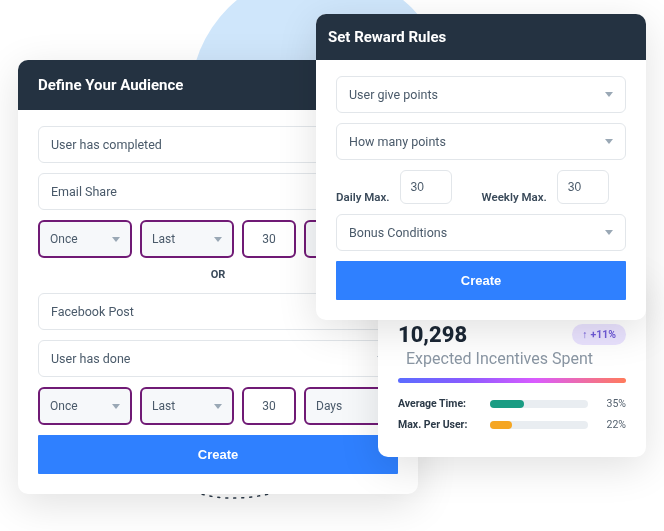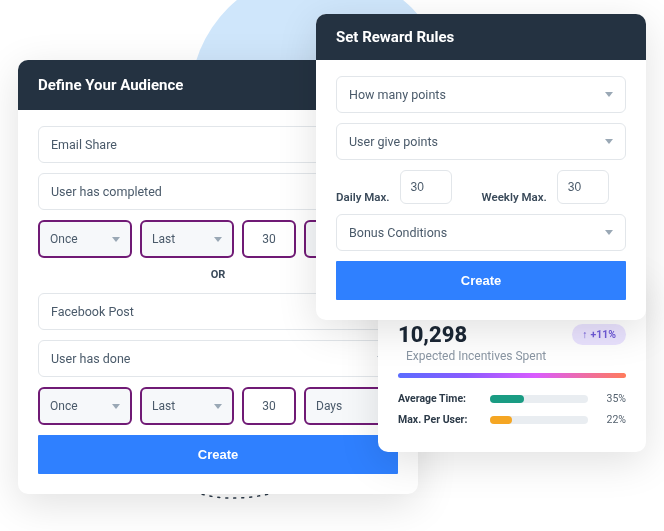--- a/index.html
+++ b/index.html
@@ -42,21 +42,21 @@
     font-weight: 700;
     font-size: 15px;
   }
   .card-body { padding: 16px 20px 20px; }
 
   
   .card-audience { top: 60px; left: 18px; width: 400px; z-index: 1; }
 
   
   .card-reward { top: 14px; left: 316px; width: 330px; z-index: 3; }
-  .card-reward .card-header { padding: 14px 20px; }
+  .card-reward .card-header { padding: 14px 12px; }
 
   
   .card-pred { top: 276px; left: 378px; width: 268px; z-index: 2; padding: 18px 20px; }
 
   .select {
     display: flex; align-items: center; justify-content: space-between;
     border: 1px solid #e2e6ea;
     border-radius: 6px;
     padding: 10px 12px;
     font-size: 12.5px;
@@ -123,21 +123,21 @@
   .pred-big { font-size: 22px; font-weight: 800; color: #1b2735; }
   .badge {
     background: #eae3ff;
     color: #6f5bd9;
     border-radius: 12px;
     padding: 4px 10px;
     font-size: 10.5px;
     font-weight: 700;
     display: inline-flex; align-items: center; gap: 3px;
   }
-  .pred-sub { font-size: 12px; color: #8a96a3; margin-top: 2px; margin-bottom: 10px; padding-left: 8px; }
+  .pred-sub { font-size: 16px; color: #8a96a3; margin-top: 2px; margin-bottom: 10px; padding-left: 8px; }
   .grad-bar {
     height: 5px; border-radius: 3px;
     background: linear-gradient(90deg, #5b6cff 0%, #8a5bff 30%, #d95bff 60%, #ff7b5b 100%);
     margin-bottom: 14px;
   }
   .metric-row { display: flex; align-items: center; gap: 8px; margin-bottom: 8px; }
   .metric-label { font-size: 10.5px; font-weight: 700; color: #2c3a48; width: 84px; }
   .metric-bar-wrap { flex: 1; height: 8px; background: #e9edf1; border-radius: 4px; position: relative; }
   .metric-bar { height: 100%; border-radius: 4px; }
   .metric-val { font-size: 10.5px; color: #55626f; width: 30px; text-align: right; }
@@ -158,25 +158,25 @@
 <svg class="dotted-path" viewBox="0 0 220 80">
   <path d="M8 8 C 40 70, 120 70, 210 20" stroke="#2c3a48" stroke-width="1.5" stroke-dasharray="2 6" fill="none" stroke-linecap="round"></path>
   <path d="M204 14 L214 22 L202 28" stroke="#2c3a48" stroke-width="1.5" fill="none" stroke-linecap="round" stroke-linejoin="round"></path>
 </svg>
 
 <div class="card card-audience">
   <div class="card-header">Define Your Audience</div>
   <div class="card-body">
 
     <div class="select">
+      <span>User has completed</span>
+      <span class="chev"></span>
+    </div>
+    <div class="select">
       <span>Email Share</span>
-      <span class="chev"></span>
-    </div>
-    <div class="select">
-      <span>User has completed</span>
       <span class="chev"></span>
     </div>
     <div class="select-row">
       <div class="select-sm">
         <span>Once</span>
         <span class="chev"></span>
       </div>
       <div class="select-sm">
         <span>Last</span>
         <span class="chev"></span>
@@ -219,25 +219,25 @@
     </div>
 
     <button class="btn-primary">Create</button>
   </div>
 </div>
 
 <div class="card card-reward">
   <div class="card-header">Set Reward Rules</div>
   <div class="card-body">
     <div class="select">
+      <span>User give points</span>
+      <span class="chev"></span>
+    </div>
+    <div class="select">
       <span>How many points</span>
-      <span class="chev"></span>
-    </div>
-    <div class="select">
-      <span>User give points</span>
       <span class="chev"></span>
     </div>
     <div class="reward-row">
       <span class="reward-label">Daily Max.</span>
       <input class="input-sm" value="30" style="">
       <span style="flex:0 0 10px"></span>
       <span class="reward-label">Weekly Max.</span>
       <input class="input-sm" value="30" style="">
     </div>
     <div class="select">

